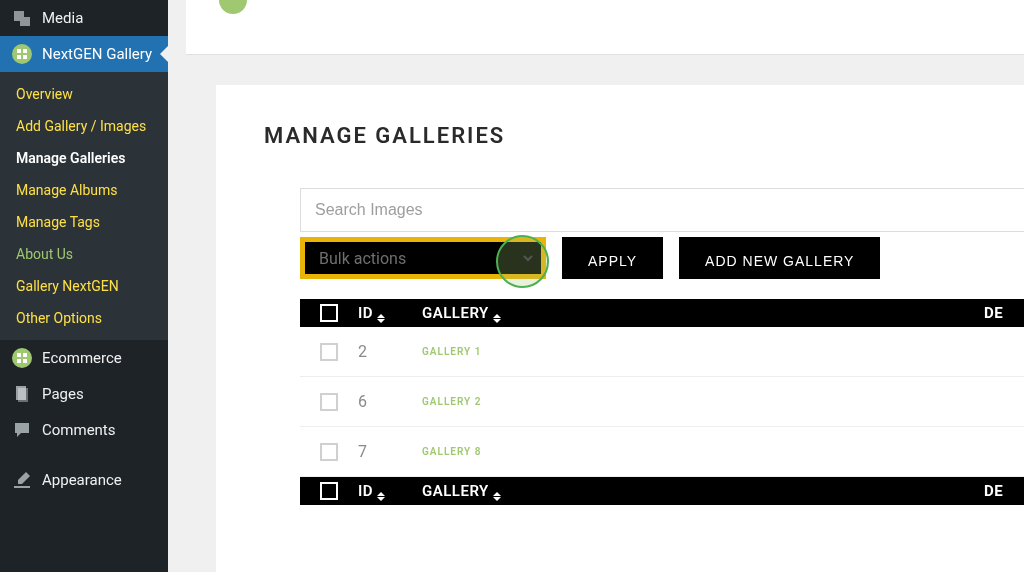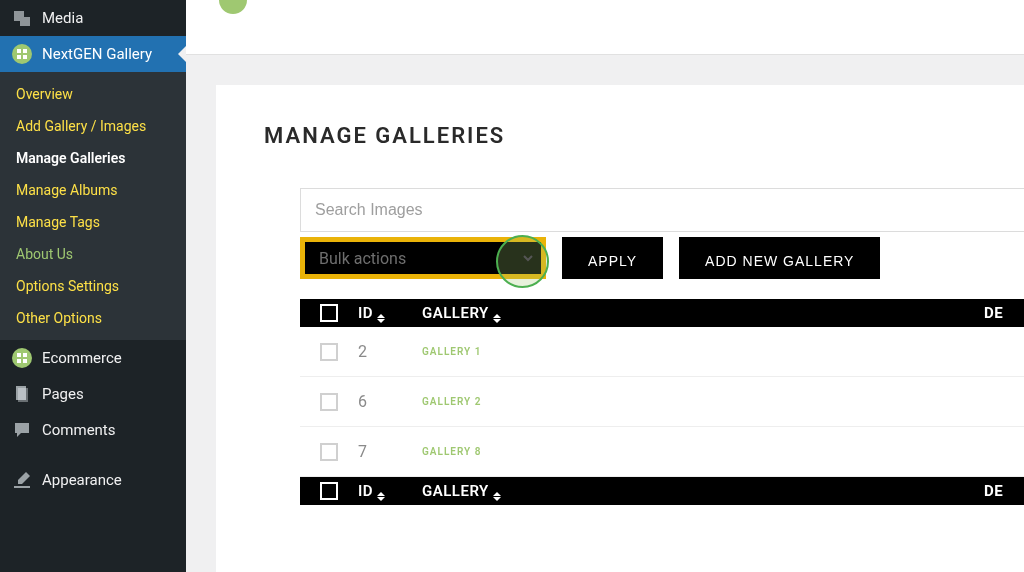--- a/index.html
+++ b/index.html
@@ -6,21 +6,21 @@
     body {
       font-family: -apple-system, BlinkMacSystemFont, "Segoe UI", Roboto, sans-serif;
       font-size: 14px;
       background: #f0f0f1;
       width: 1024px;
       height: 572px;
       overflow: hidden;
       position: relative;
     }
     .sidebar {
-      width: 186px;
+      width: 168px;
       background: #1d2327;
       color: #f0f0f1;
       height: 572px;
       float: left;
       position: relative;
     }
     .menu-item {
       padding: 8px 12px;
       display: flex;
       align-items: center;
@@ -241,21 +241,21 @@
     <span>NextGEN Gallery</span>
   </div>
 
   <div class="submenu">
     <div class="sub-item">Overview</div>
     <div class="sub-item">Add Gallery / Images</div>
     <div class="sub-item current">Manage Galleries</div>
     <div class="sub-item">Manage Albums</div>
     <div class="sub-item">Manage Tags</div>
     <div class="sub-item highlight">About Us</div>
-    <div class="sub-item">Options Settings</div>
+    <div class="sub-item">Gallery NextGEN</div>
     <div class="sub-item">Other Options</div>
   </div>
 
   <div class="menu-item">
     <span class="ngg-badge">
       <svg viewBox="0 0 12 12">
           <rect x="1" y="1" width="4" height="4" fill="#fff"></rect>
           <rect x="7" y="1" width="4" height="4" fill="#fff"></rect>
           <rect x="1" y="7" width="4" height="4" fill="#fff"></rect>
           <rect x="7" y="7" width="4" height="4" fill="#fff"></rect>

